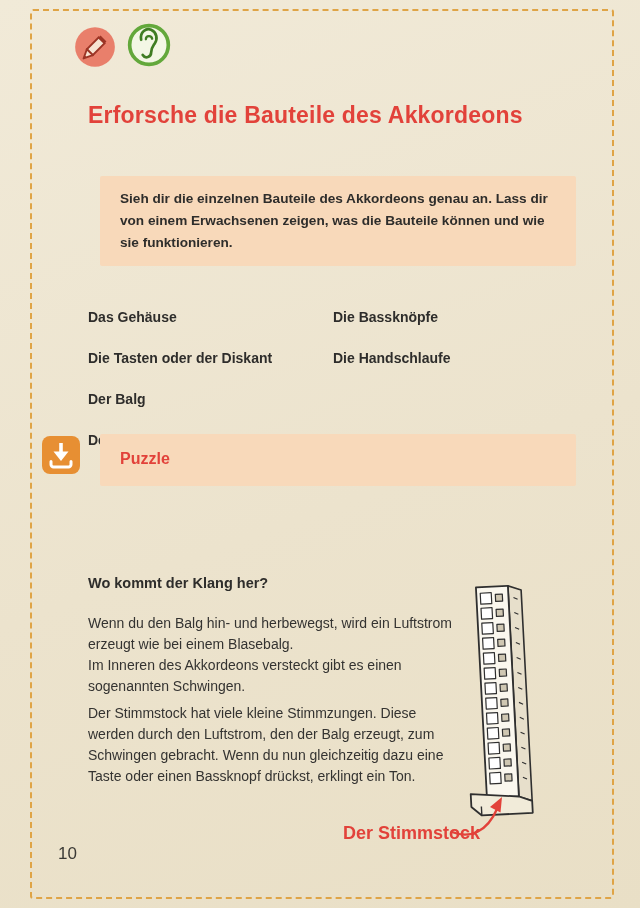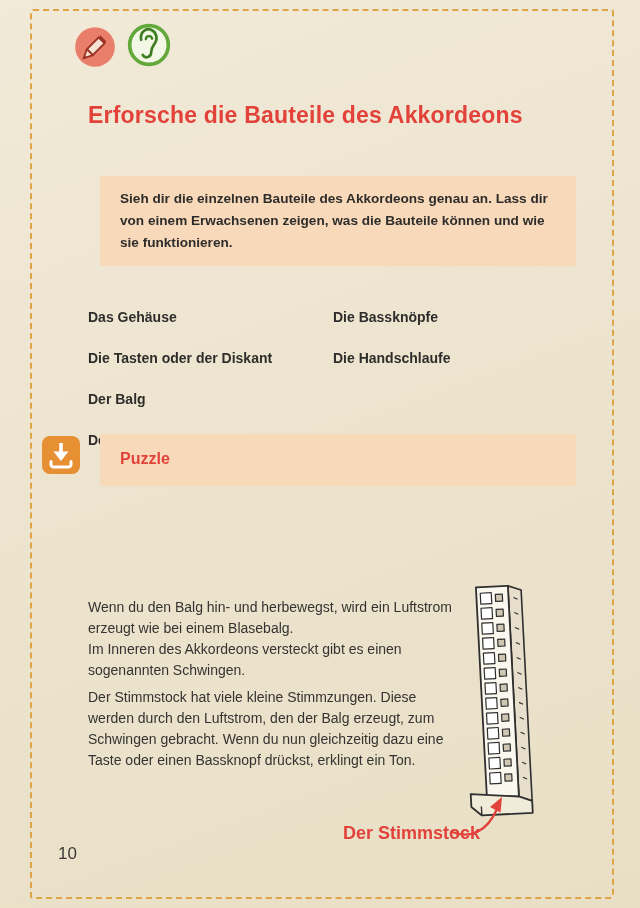--- a/index.html
+++ b/index.html
@@ -41,21 +41,21 @@
   .parts .item { height: 17px; margin-bottom: 12px; white-space: nowrap; margin-top: 24px; }
 
   .dl-icon { position: absolute; left: 42px; top: 436px; width: 38px; height: 38px; }
 
   .sound-heading {
     position: absolute; left: 88px; top: 575px; width: 360px;
     font-size: 14.5px; font-weight: bold; color: #2e2d2b;
   }
   .para {
     position: absolute; left: 88px; width: 372px;
-    font-size: 14px; color: #343331; line-height: 1.5;
+    font-size: 14px; color: #343331; line-height: 1.5; margin-top: 16px;
   }
   .para1 { top: 597px; }
   .para2 { top: 687px; }
 
   .stimmstock { position: absolute; left: 452px; top: 578px; width: 110px; height: 250px; }
 
   .stimm-label {
     position: absolute; left: 343px; top: 823px; white-space: nowrap;
     font-size: 18px; font-weight: bold; color: #e2423a;
   }
@@ -108,20 +108,21 @@
     <rect x="0" y="0" width="38" height="38" rx="8" fill="#e78f33"></rect>
     <line x1="19" y1="7" x2="19" y2="17" stroke="#ffffff" stroke-width="3.6"></line>
     <polygon points="11.5,15.5 26.5,15.5 19,25" fill="#ffffff"></polygon>
     <path d="M9 25.5 v3 a2.5 2.5 0 0 0 2.5 2.5 h15 a2.5 2.5 0 0 0 2.5 -2.5 v-3" fill="none" stroke="#ffffff" stroke-width="3" stroke-linecap="round"></path>
   </svg>
 
   <div class="peach-box puzzle-box">
     <div class="puzzle-heading">Puzzle</div>
   </div>
 
+  <div class="sound-heading">Wo kommt der Klang her?</div>
   <div class="para para1">
     <div>Wenn du den Balg hin- und herbewegst, wird ein Luftstrom erzeugt wie bei einem Blasebalg.</div>
     <div>Im Inneren des Akkordeons versteckt gibt es einen sogenannten Schwingen.</div>
   </div>
   <div class="para para2">Der Stimmstock hat viele kleine Stimmzungen. Diese werden durch den Luftstrom, den der Balg erzeugt, zum Schwingen gebracht. Wenn du nun gleichzeitig dazu eine Taste oder einen Bassknopf drückst, erklingt ein Ton.</div>
 
   <svg class="stimmstock" viewBox="0 0 110 250">
     <g transform="rotate(-3 55 125)" stroke="#2f2f2f" stroke-linejoin="round">
 
       <polygon points="62,8 75,13 75,224 62,219" fill="#e7dfcb" stroke-width="1.6"></polygon>

